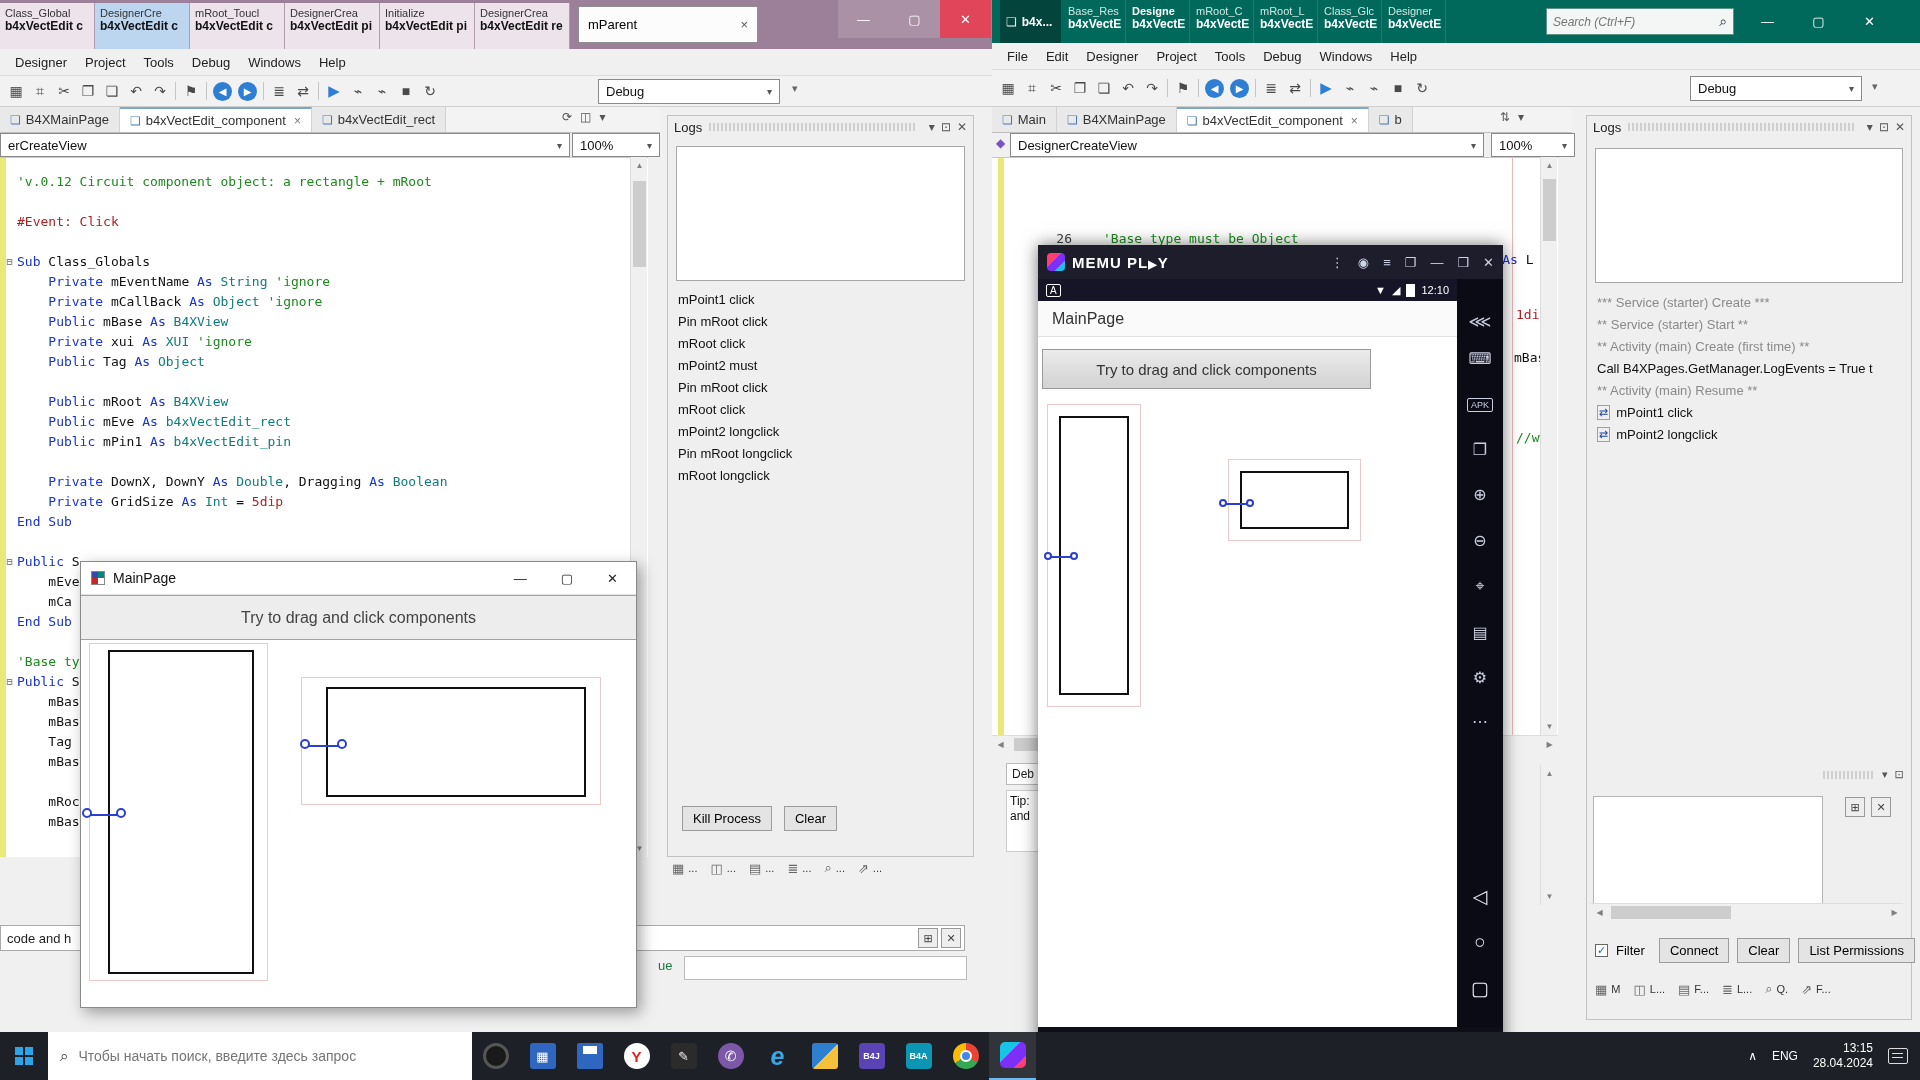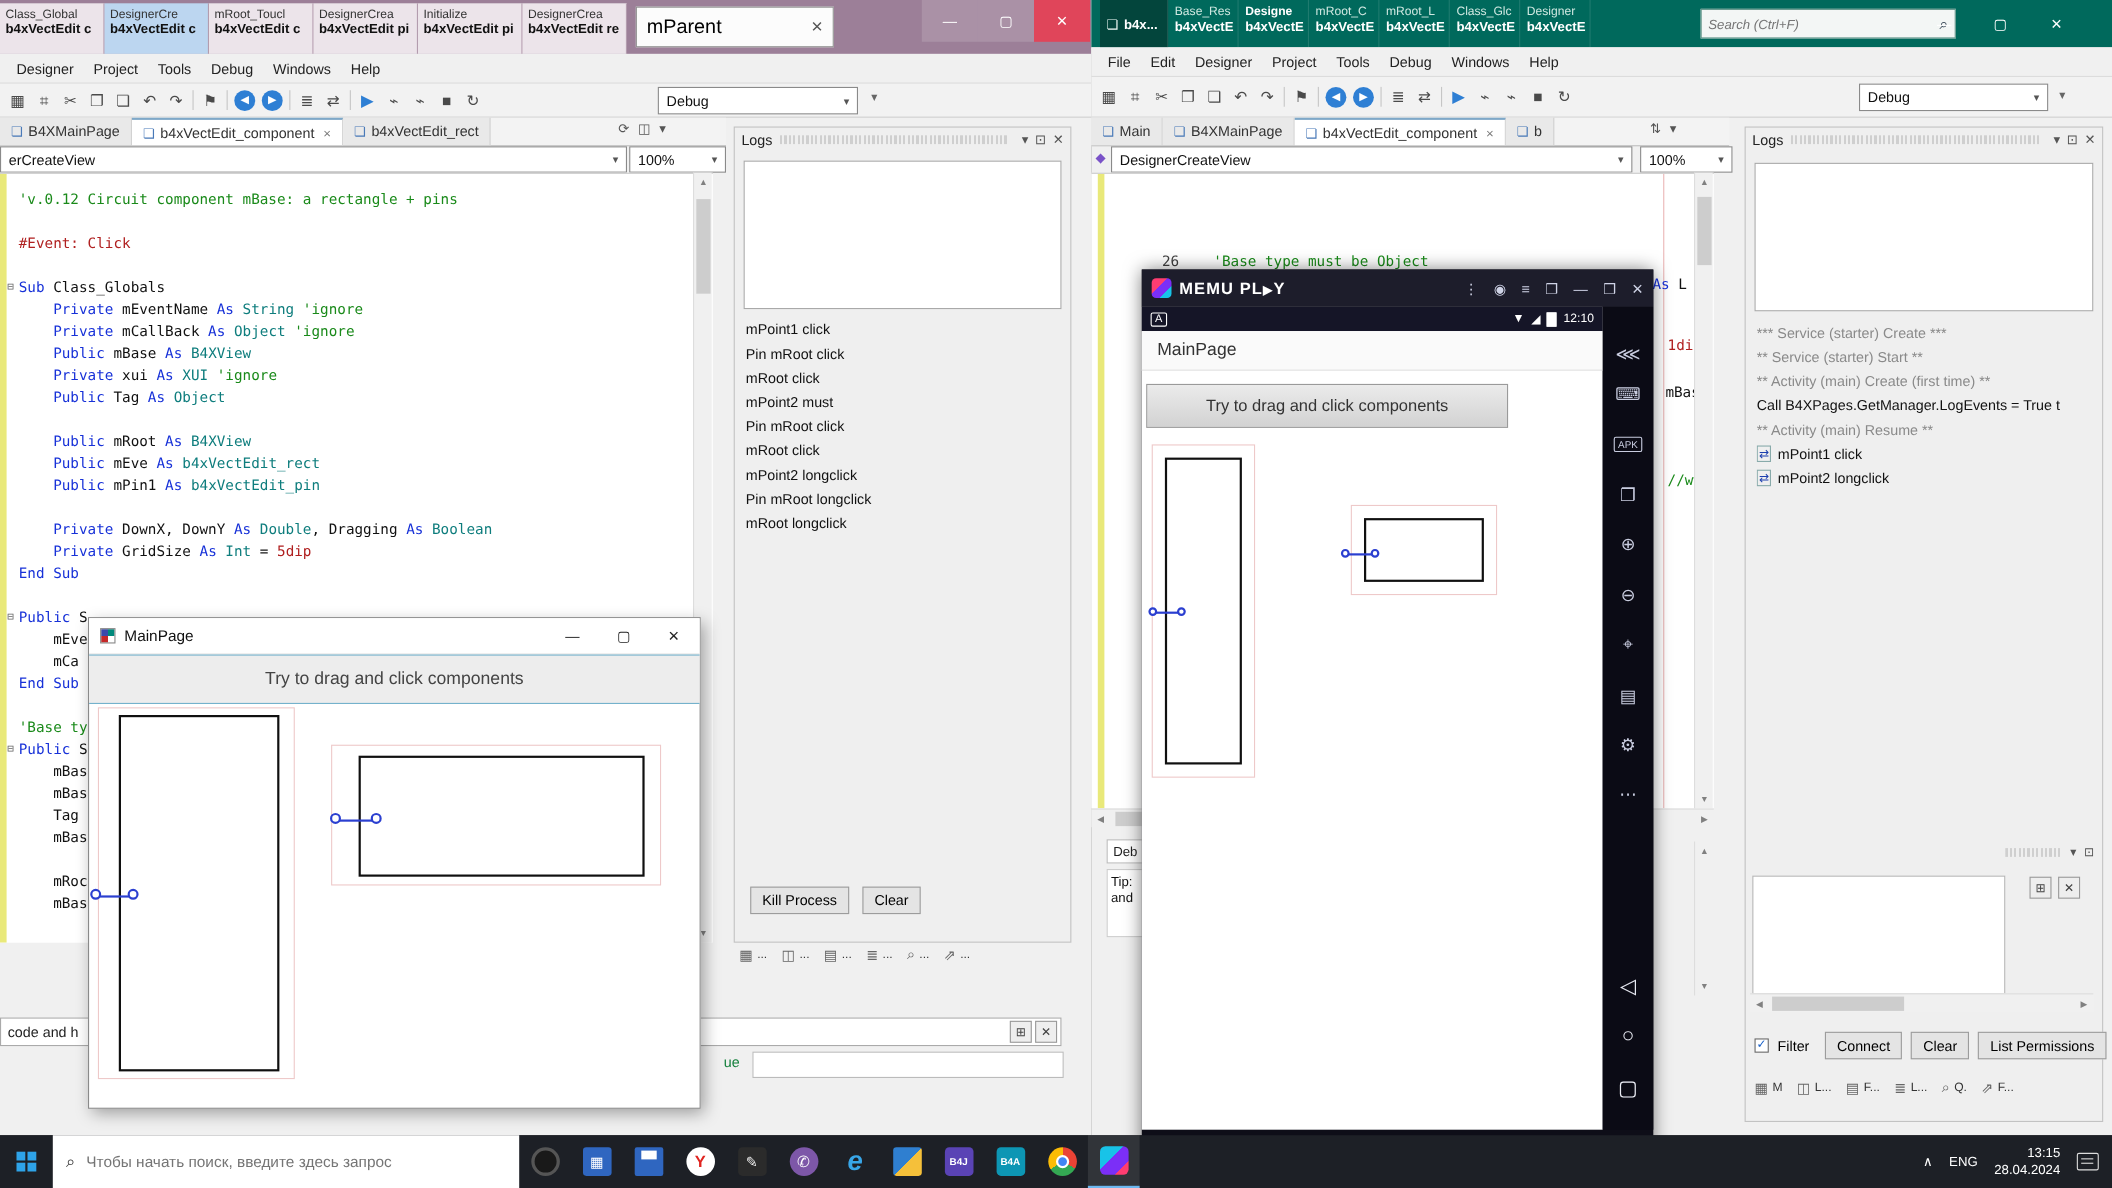--- a/index.html
+++ b/index.html
@@ -11,39 +11,39 @@
 #left-ide{left:0;top:0;width:992px;height:1032px}
 #right-ide{left:992px;top:0;width:928px;height:1032px}
 
 
 #l-titlebar{position:absolute;left:0;top:0;width:992px;height:49px;background:#9c7f98}
 #lw-tabs{position:absolute;left:0;top:3px;display:flex;height:46px}
 .wtab{width:95px;background:#ece4ea;border-right:1px solid #b39cae;padding:4px 0 0 5px;overflow:hidden;cursor:default}
 .wtab.active{background:#bcd6f0}
 .wtab .l1{font-size:11px;color:#333;white-space:nowrap}
 .wtab .l2{font-size:12px;font-weight:bold;color:#111;white-space:nowrap}
-#l-floattab{position:absolute;left:578px;top:6px;width:180px;height:37px;background:#fcfcfc;border:1px solid #8f8f8f;display:flex;align-items:center;padding:0 9px;font-size:18px}
+#l-floattab{position:absolute;left:578px;top:6px;width:180px;height:37px;background:#fcfcfc;border:1px solid #8f8f8f;display:flex;align-items:center;padding:0 9px;font-size:13px}
 #l-floattab .x{margin-left:auto;color:#555}
 .winbtns{position:absolute;top:0;display:flex}
 #l-winbtns{left:838px}
 .wbtn{width:51px;height:38px;display:flex;align-items:center;justify-content:center;color:#fff;font-size:13px}
 .wbtn.min,.wbtn.max{background:rgba(255,255,255,.14)}
 .wbtn.close{background:#e0455a}
 
 
 #r-titlebar{position:absolute;left:0;top:0;width:928px;height:43px;background:#00695c}
 #rw-tabs{position:absolute;left:8px;top:0;display:flex;height:43px}
 .rtab{width:64px;padding:5px 0 0 6px;overflow:hidden;border-right:1px solid rgba(255,255,255,.12)}
 .rtab .l1{font-size:11px;color:#cfe8e1;white-space:nowrap}
 .rtab .l2{font-size:12px;font-weight:bold;color:#fff;white-space:nowrap}
 .rtab.hot .l1{color:#fff;font-weight:bold}
 .rtab.small{width:62px;background:#03453c;display:flex;align-items:center;gap:5px;padding-top:0}
 .rtab.small .rticon{color:#e8f4f0;font-size:12px}
 .rtab.small .l1s{font-size:12px;color:#fff;font-weight:bold}
-#r-search{position:absolute;left:554px;top:8px;width:232px;height:27px;background:#f3f6f5;border:1px solid #5d9387;display:flex;align-items:center;padding:0 6px}
+#r-search{position:absolute;left:554px;top:8px;width:188px;height:27px;background:#f3f6f5;border:1px solid #5d9387;display:flex;align-items:center;padding:0 6px}
 #r-search input{border:0;outline:0;background:transparent;font-style:italic;font-size:12px;color:#777;width:150px;font-family:"Liberation Sans",sans-serif}
 #r-search .mag{margin-left:auto;color:#234;font-size:14px}
 #r-winbtns{left:750px}
 #r-winbtns .wbtn{height:43px;background:transparent}
 
 
 .menubar{position:absolute;height:26px;display:flex;align-items:center;padding-left:6px;font-size:13px;color:#222;background:#f0f0f0}
 #l-menu{left:0;top:49px;width:992px}
 #r-menu{left:0;top:43px;width:928px}
 .mitem{padding:4px 9px;cursor:default}
@@ -318,21 +318,21 @@
       <span class="car" data-name="chevron-down-icon">▾</span>
     </div>
     <div class="combo" id="l-zoomcombo" data-name="zoom-dropdown">
       <span>100%</span>
       <span class="car" data-name="chevron-down-icon">▾</span>
     </div>
 
     <div class="editor" id="l-editor" data-name="code-editor">
       <div class="ystrip" id="l-ystrip" data-name="changed-lines-strip"></div>
       <div class="codecol" id="l-code" data-name="code-text">
-          <div class="cline" data-name="code-line"><span class="fold" data-name="fold-gutter"></span><span class="ctext"><span class="seg-cm">'v.0.12 Circuit component mBase: a rectangle + pins</span></span></div>
+          <div class="cline" data-name="code-line"><span class="fold" data-name="fold-gutter"></span><span class="ctext"><span class="seg-cm">'v.0.12 Circuit component object: a rectangle + mRoot</span></span></div>
           <div class="cline" data-name="code-line"><span class="fold" data-name="fold-gutter"></span><span class="ctext"></span></div>
           <div class="cline" data-name="code-line"><span class="fold" data-name="fold-gutter"></span><span class="ctext"><span class="seg-dir">#Event: Click</span></span></div>
           <div class="cline" data-name="code-line"><span class="fold" data-name="fold-gutter"></span><span class="ctext"></span></div>
           <div class="cline" data-name="code-line"><span class="fold" data-name="fold-icon">⊟</span><span class="ctext"><span class="seg-kw">Sub </span><span class="seg-tx">Class_Globals</span></span></div>
           <div class="cline" data-name="code-line"><span class="fold" data-name="fold-gutter"></span><span class="ctext"><span class="seg-tx">    </span><span class="seg-kw">Private</span><span class="seg-tx"> mEventName </span><span class="seg-kw">As</span><span class="seg-tx"> </span><span class="seg-ty">String</span><span class="seg-cm"> 'ignore</span></span></div>
           <div class="cline" data-name="code-line"><span class="fold" data-name="fold-gutter"></span><span class="ctext"><span class="seg-tx">    </span><span class="seg-kw">Private</span><span class="seg-tx"> mCallBack </span><span class="seg-kw">As</span><span class="seg-tx"> </span><span class="seg-ty">Object</span><span class="seg-cm"> 'ignore</span></span></div>
           <div class="cline" data-name="code-line"><span class="fold" data-name="fold-gutter"></span><span class="ctext"><span class="seg-tx">    </span><span class="seg-kw">Public</span><span class="seg-tx"> mBase </span><span class="seg-kw">As</span><span class="seg-tx"> </span><span class="seg-ty">B4XView</span></span></div>
           <div class="cline" data-name="code-line"><span class="fold" data-name="fold-gutter"></span><span class="ctext"><span class="seg-tx">    </span><span class="seg-kw">Private</span><span class="seg-tx"> xui </span><span class="seg-kw">As</span><span class="seg-tx"> </span><span class="seg-ty">XUI</span><span class="seg-cm"> 'ignore</span></span></div>
           <div class="cline" data-name="code-line"><span class="fold" data-name="fold-gutter"></span><span class="ctext"><span class="seg-tx">    </span><span class="seg-kw">Public</span><span class="seg-tx"> Tag </span><span class="seg-kw">As</span><span class="seg-tx"> </span><span class="seg-ty">Object</span></span></div>
           <div class="cline" data-name="code-line"><span class="fold" data-name="fold-gutter"></span><span class="ctext"></span></div>

